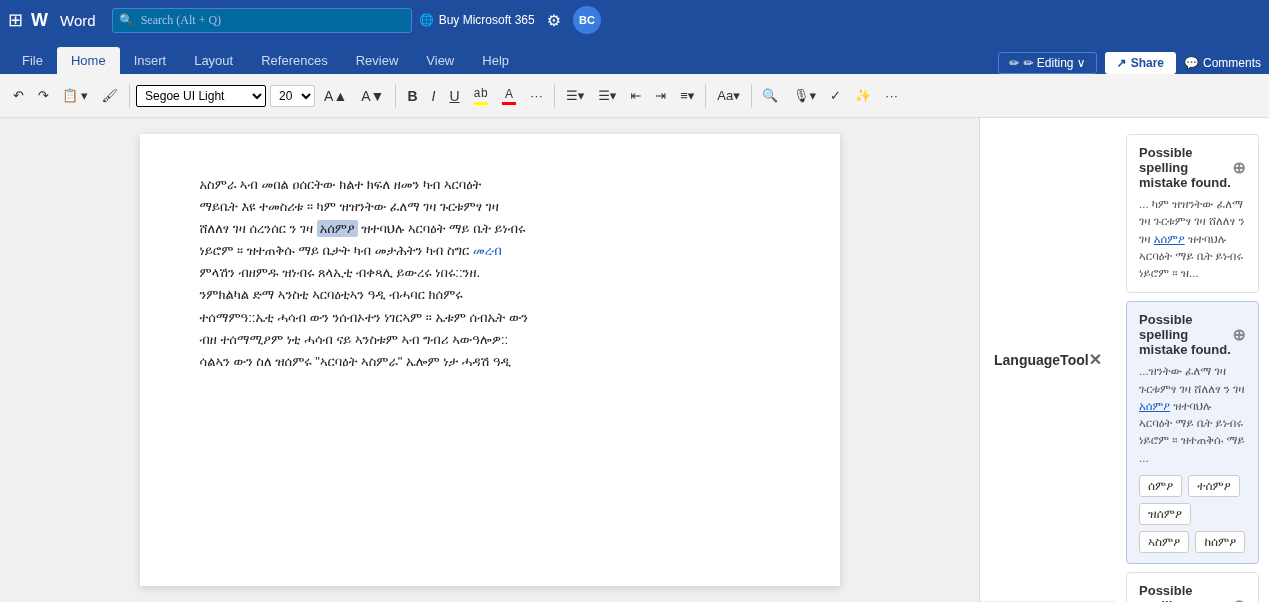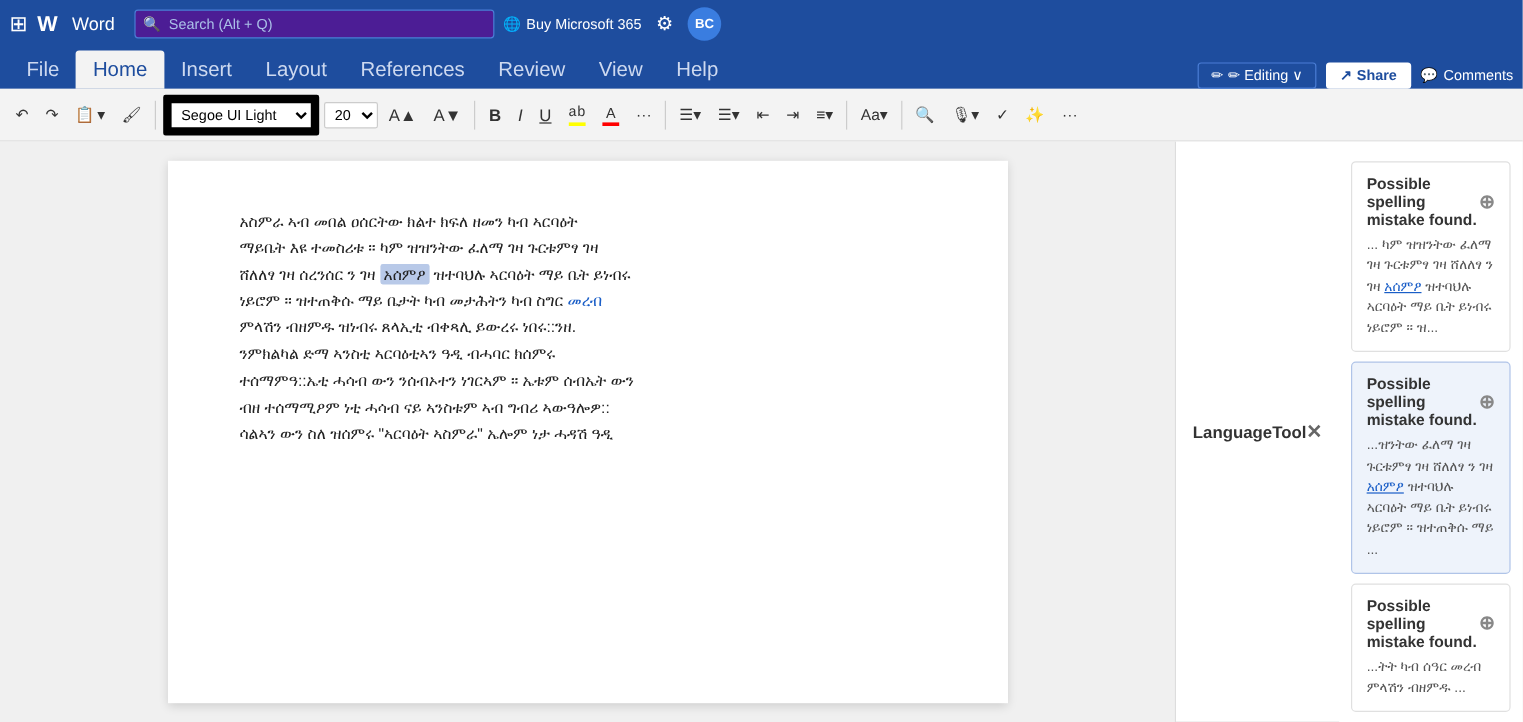--- a/index.html
+++ b/index.html
@@ -15,28 +15,29 @@
       padding: 0 8px;
       gap: 8px;
     }
     .title-bar-logo { font-weight: bold; font-size: 18px; color: white; margin-right: 4px; }
     .search-wrapper {
       position: relative;
       display: flex;
       align-items: center;
     }
     .search-wrapper input {
-      background: #4c1d95;
+      background: #0369a1;
       border: 1px solid #4a7dd5;
       border-radius: 3px;
       color: #cdd9f0;
       padding: 4px 8px 4px 28px;
       font-size: 12px;
       width: 300px;
       outline: none;
+      font-family: Liberation Serif, serif;
     }
     .search-wrapper input::placeholder { color: #aac0e8; }
     .search-icon-wrap {
       position: absolute;
       left: 8px;
       color: #aac0e8;
       font-size: 12px;
     }
     .title-bar-right { display: flex; align-items: center; gap: 12px; }
     .buy-ms { color: white; font-size: 12px; display: flex; align-items: center; gap: 4px; }
@@ -53,21 +54,21 @@
     .ribbon-tabs {
       background: #1e4d9e;
       display: flex;
       align-items: flex-end;
       padding: 0 8px;
       height: 34px;
     }
     .ribbon-tab {
       color: #cdd9f0;
       padding: 6px 14px;
-      font-size: 17px;
+      font-size: 13px;
       cursor: pointer;
       border-radius: 3px 3px 0 0;
     }
     .ribbon-tab.active {
       background: #f3f3f3;
       color: #1e4d9e;
       font-weight: 400;
       border-bottom: none;
     }
     .ribbon-tab-actions { margin-left: auto; display: flex; align-items: center; gap: 8px; }
@@ -112,21 +113,21 @@
       flex-wrap: wrap;
       min-height: 44px;
     }
     .toolbar-btn {
       background: none; border: none; cursor: pointer;
       padding: 3px 5px; border-radius: 2px; font-size: 13px;
       color: #333; display: flex; align-items: center; gap: 2px;
     }
     .toolbar-divider { width: 1px; height: 24px; background: #ccc; margin: 0 2px; }
     .font-family-select {
-      border: 7px solid #000000; border-radius: 2px;
+      border: 1px solid #000000; border-radius: 2px;
       padding: 2px 4px; font-size: 12px; width: 130px;
       background: white;
     }
     .font-size-select {
       border: 1px solid #ccc; border-radius: 2px;
       padding: 2px 4px; font-size: 12px; width: 45px;
       background: white;
     }
     .btn-bold { font-weight: bold; }
     .btn-italic { font-style: italic; }
@@ -374,20 +375,27 @@
       </div>
 
       <div class="suggestion-card active">
         <div class="suggestion-title">
           <span>Possible spelling mistake found.</span>
           <span class="suggestion-add">⊕</span>
         </div>
         <div class="suggestion-text">
           ...ዝንትው ፈለማ ገዛ ጉርቱምፃ ገዛ ሸለለፃ ን ገዛ <span class="underline">አሰምዖ</span> ዝተባህሉ ኣርባዕት ማይ ቤት ይነብሩ ነይሮም ። ዝተጠቅሱ ማይ ...
         </div>
+        <div class="suggestion-options">
+          <button class="suggestion-option">ሰምዖ</button>
+          <button class="suggestion-option">ተሰምዖ</button>
+          <button class="suggestion-option">ዝሰምዖ</button>
+          <button class="suggestion-option">ኣስምዖ</button>
+          <button class="suggestion-option">ከሰምዖ</button>
+        </div>
       </div>
 
       <div class="suggestion-card">
         <div class="suggestion-title">
           <span>Possible spelling mistake found.</span>
           <span class="suggestion-add">⊕</span>
         </div>
         <div class="suggestion-text">
           ...ትት ካብ ሰዓር መረብ ምላሽን ብዘምዱ ...
         </div>

